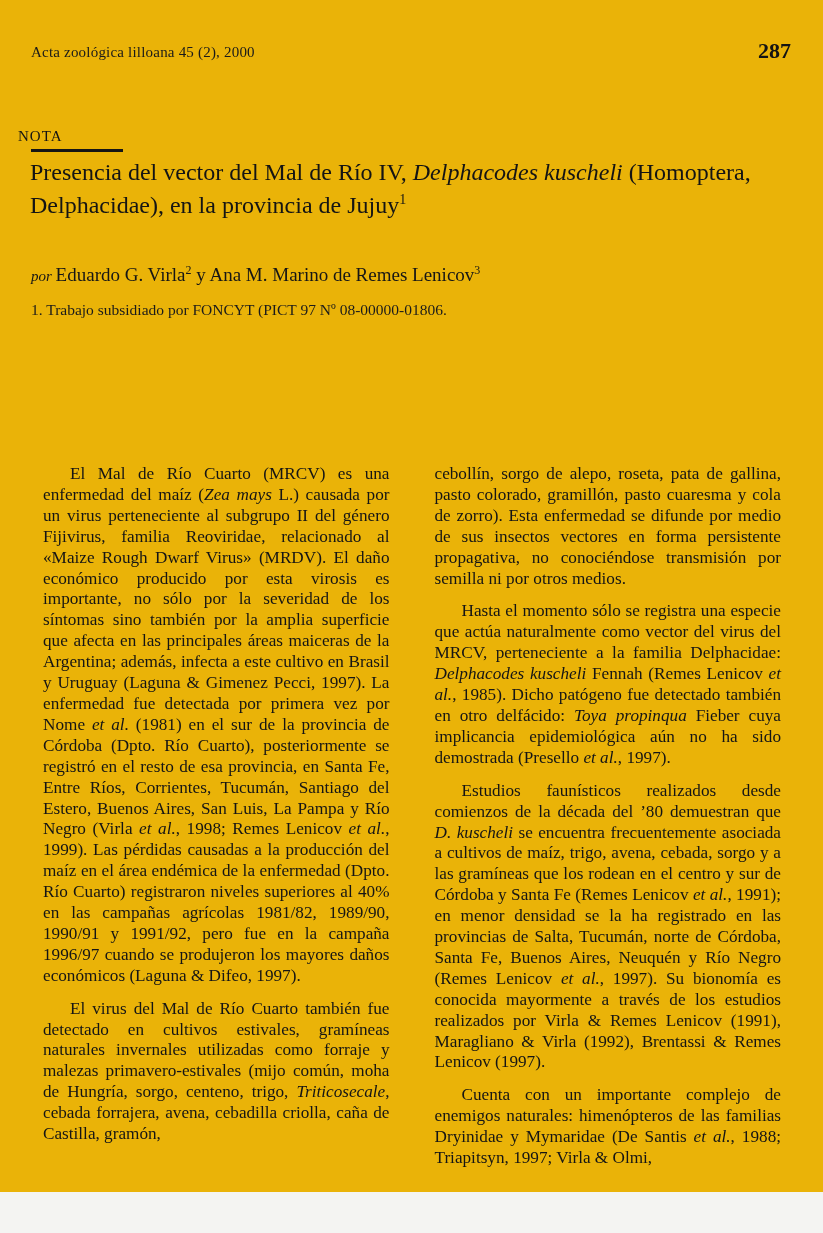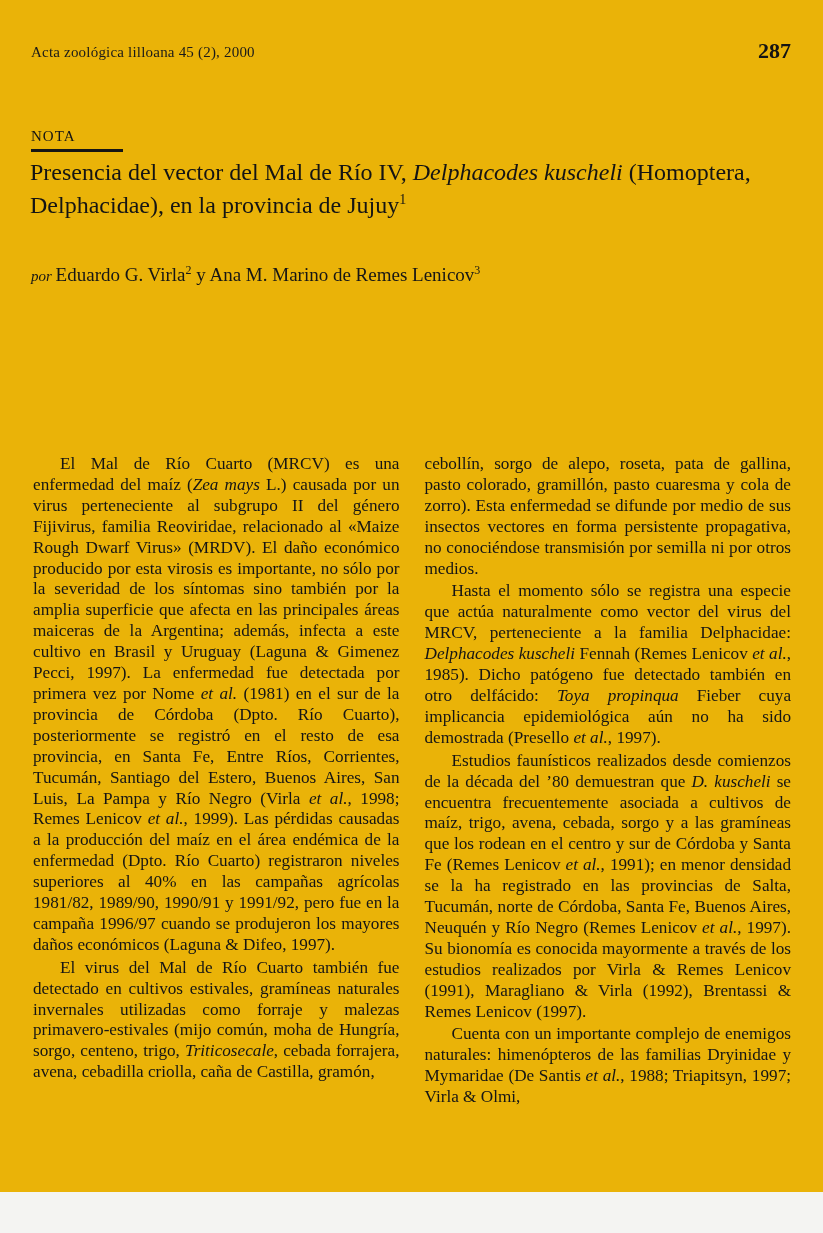--- a/index.html
+++ b/index.html
@@ -17,21 +17,21 @@
   }
   .journal-header{
     position:absolute;left:31px;top:44px;
     font-size:15px;letter-spacing:.2px;color:#1a1a1a;
   }
   .page-number{
     position:absolute;right:32px;top:38px;
     font-size:22px;font-weight:bold;color:#141414;
   }
   .section-label{
-    position:absolute;left:31px;top:128px;
+    position:absolute;left:18px;top:128px;
     font-size:15px;letter-spacing:1px;color:#141414;
   }
   .section-rule{
     position:absolute;left:31px;top:149px;
     width:92px;height:3px;background:#151515;
   }
   .article-title{
     position:absolute;left:30px;top:156px;width:745px;
     font-size:24px;line-height:33px;font-weight:normal;color:#141414;
     margin:0;
@@ -50,21 +50,21 @@
   .footnote{margin:0;}
   .columns{
     position:absolute;left:31px;top:452px;width:762px;
     display:flex;gap:21px;
   }
   .column{
     width:370.5px;
     font-size:17.2px;line-height:20.9px;
     text-align:justify;color:#151515;
   }
-  .para{margin:2px;}
+  .para{margin:12px;}
   .para.indent{text-indent:27px;}
   em{font-style:italic;font-family:Liberation Serif, serif;}
   sup{line-height:0;}
 </style>
 </head>
 <body>
 
 <div class="page">
 
   <div class="journal-header">Acta zoológica lilloana 45 (2), 2000</div>
@@ -73,20 +73,21 @@
 
   <div class="section-label">NOTA</div>
 
   <div class="section-rule"></div>
 
   <h1 class="article-title"><span>Presencia del vector del Mal de Río IV, </span><em>Delphacodes kuscheli</em><span> (Homoptera, Delphacidae), en la provincia de Jujuy</span><sup>1</sup></h1>
 
   <div class="byline"><em>por </em><span>Eduardo G. Virla</span><sup>2</sup><span> y Ana M. Marino de Remes Lenicov</span><sup>3</sup></div>
 
   <div class="footnotes">
+      <p class="footnote">1. Trabajo subsidiado por FONCYT (PICT 97 Nº 08-00000-01806.</p>
     </div>
 
   <div class="columns">
     <div class="column">
         <p class="para indent"><span>El Mal de Río Cuarto (MRCV) es una enfermedad del maíz (</span><em>Zea mays</em><span> L.) causada por un virus perteneciente al subgrupo II del género Fijivirus, familia Reoviridae, relacionado al «Maize Rough Dwarf Virus» (MRDV). El daño económico producido por esta virosis es importante, no sólo por la severidad de los síntomas sino también por la amplia superficie que afecta en las principales áreas maiceras de la Argentina; además, infecta a este cultivo en Brasil y Uruguay (Laguna &amp; Gimenez Pecci, 1997). La enfermedad fue detectada por primera vez por Nome </span><em>et al.</em><span> (1981) en el sur de la provincia de Córdoba (Dpto. Río Cuarto), posteriormente se registró en el resto de esa provincia, en Santa Fe, Entre Ríos, Corrientes, Tucumán, Santiago del Estero, Buenos Aires, San Luis, La Pampa y Río Negro (Virla </span><em>et al.</em><span>, 1998; Remes Lenicov </span><em>et al.</em><span>, 1999). Las pérdidas causadas a la producción del maíz en el área endémica de la enfermedad (Dpto. Río Cuarto) registraron niveles superiores al 40% en las campañas agrícolas 1981/82, 1989/90, 1990/91 y 1991/92, pero fue en la campaña 1996/97 cuando se produjeron los mayores daños económicos (Laguna &amp; Difeo, 1997).</span></p>
         <p class="para indent"><span>El virus del Mal de Río Cuarto también fue detectado en cultivos estivales, gramíneas naturales invernales utilizadas como forraje y malezas primavero-estivales (mijo común, moha de Hungría, sorgo, centeno, trigo, </span><em>Triticosecale</em><span>, cebada forrajera, avena, cebadilla criolla, caña de Castilla, gramón,</span></p>
       </div>
     <div class="column">
         <p class="para"><span>cebollín, sorgo de alepo, roseta, pata de gallina, pasto colorado, gramillón, pasto cuaresma y cola de zorro). Esta enfermedad se difunde por medio de sus insectos vectores en forma persistente propagativa, no conociéndose transmisión por semilla ni por otros medios.</span></p>
         <p class="para indent"><span>Hasta el momento sólo se registra una especie que actúa naturalmente como vector del virus del MRCV, perteneciente a la familia Delphacidae: </span><em>Delphacodes kuscheli</em><span> Fennah (Remes Lenicov </span><em>et al.</em><span>, 1985). Dicho patógeno fue detectado también en otro delfácido: </span><em>Toya propinqua</em><span> Fieber cuya implicancia epidemiológica aún no ha sido demostrada (Presello </span><em>et al.</em><span>, 1997).</span></p>

